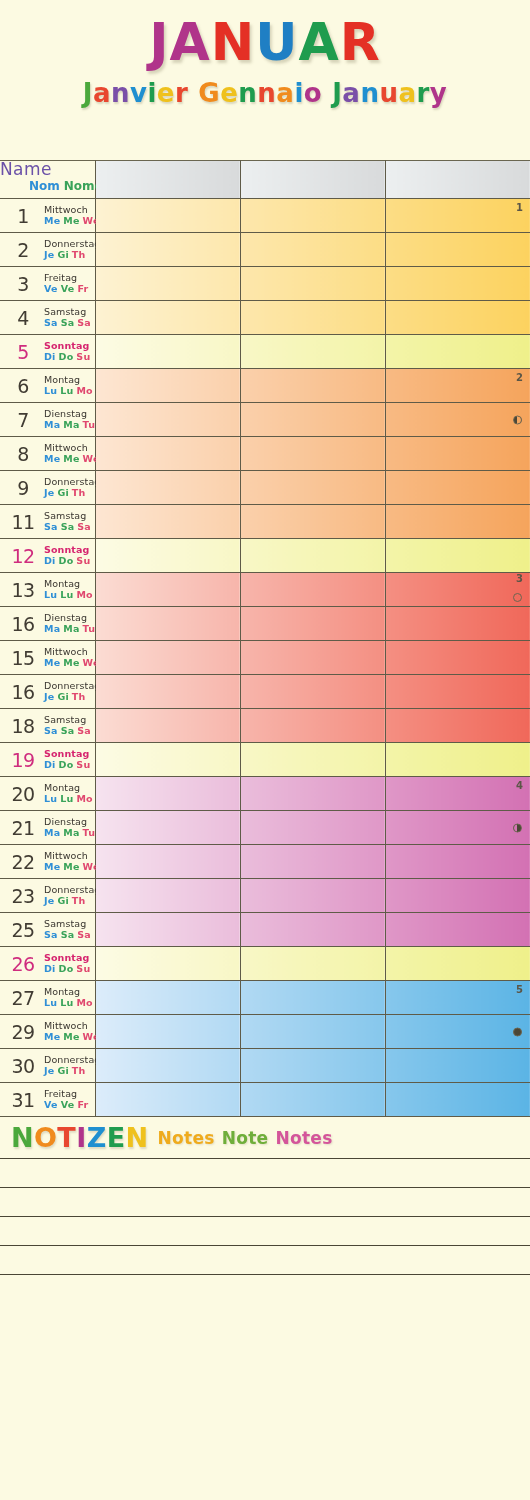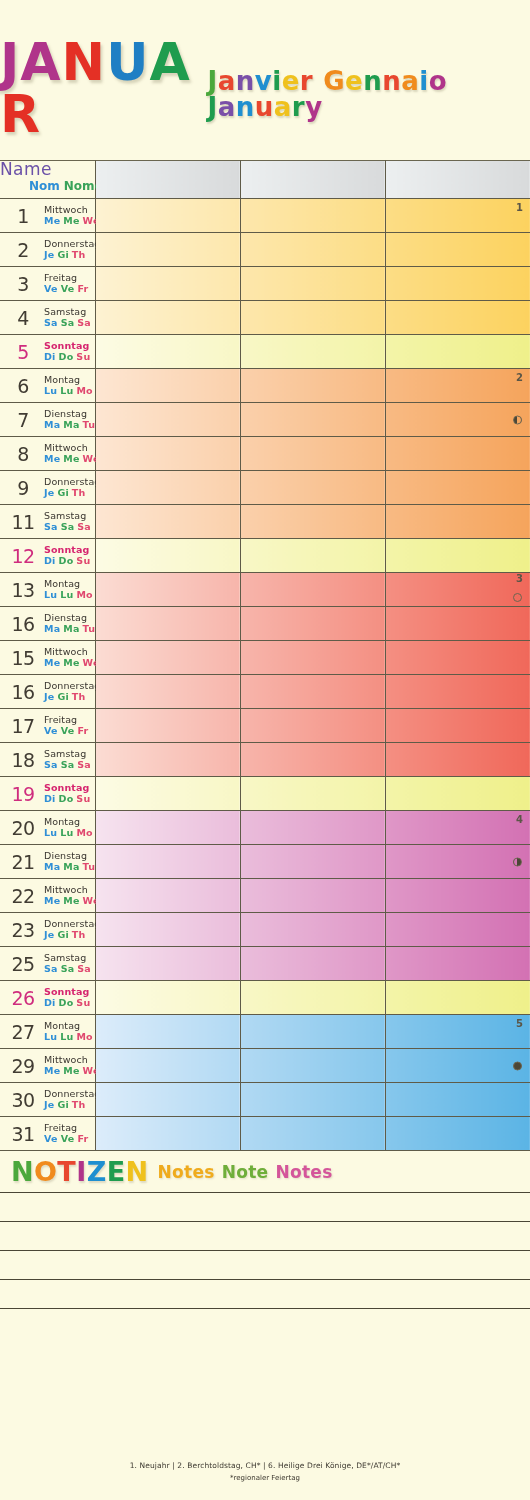--- a/index.html
+++ b/index.html
@@ -19,21 +19,21 @@
     background: #fcfae2;
     position: relative;
     display: flex;
     flex-direction: column;
   }
 
   
   .title-block {
     height: 160px;
     display: flex;
-    flex-direction: row;
+    flex-direction: column;
     align-items: center;
     justify-content: flex-start;
     padding-top: 16px;
     background: #fcfae2;
   }
 
   .month-title {
     font-size: 52px;
     font-weight: bold;
     letter-spacing: 1px;
@@ -465,34 +465,20 @@
               </div>
             </div>
           </td>
           <td class="notecell" style="background: linear-gradient(to right, rgb(251, 220, 211) 0%, rgb(247, 181, 171) 100%);"></td>
           <td class="notecell" style="background: linear-gradient(to right, rgb(247, 181, 171) 0%, rgb(244, 143, 130) 100%);"></td>
           <td class="notecell" style="background: linear-gradient(to right, rgb(244, 143, 130) 0%, rgb(240, 104, 90) 100%);"></td>
         </tr>
         <tr>
           <td class="daycell">
             <div class="daycell-inner">
-              <div class="daynum">17</div>
-              <div class="daynames">
-                <div class="dn-de">Freitag</div>
-                <div class="dn-abbr"><span style="color: rgb(47, 143, 214);">Ve</span><span style="color: rgb(58, 163, 90);">Ve</span><span style="color: rgb(224, 72, 111);">Fr</span></div>
-              </div>
-            </div>
-          </td>
-          <td class="notecell" style="background: linear-gradient(to right, rgb(251, 220, 211) 0%, rgb(247, 181, 171) 100%);"></td>
-          <td class="notecell" style="background: linear-gradient(to right, rgb(247, 181, 171) 0%, rgb(244, 143, 130) 100%);"></td>
-          <td class="notecell" style="background: linear-gradient(to right, rgb(244, 143, 130) 0%, rgb(240, 104, 90) 100%);"></td>
-        </tr>
-        <tr>
-          <td class="daycell">
-            <div class="daycell-inner">
               <div class="daynum">18</div>
               <div class="daynames">
                 <div class="dn-de">Samstag</div>
                 <div class="dn-abbr"><span style="color: rgb(47, 143, 214);">Sa</span><span style="color: rgb(58, 163, 90);">Sa</span><span style="color: rgb(224, 72, 111);">Sa</span></div>
               </div>
             </div>
           </td>
           <td class="notecell" style="background: linear-gradient(to right, rgb(251, 220, 211) 0%, rgb(247, 181, 171) 100%);"></td>
           <td class="notecell" style="background: linear-gradient(to right, rgb(247, 181, 171) 0%, rgb(244, 143, 130) 100%);"></td>
           <td class="notecell" style="background: linear-gradient(to right, rgb(244, 143, 130) 0%, rgb(240, 104, 90) 100%);"></td>
@@ -667,18 +653,14 @@
     <div class="notizen-subs" id="notizen-subs"><span class="w" style="color: rgb(239, 171, 29);">Notes</span><span class="w" style="color: rgb(111, 174, 58);">Note</span><span class="w" style="color: rgb(212, 85, 154);">Notes</span></div>
   </div>
   <div class="note-lines" id="note-lines">
       <div class="note-line"></div>
       <div class="note-line"></div>
       <div class="note-line"></div>
       <div class="note-line"></div>
       <div class="note-line"></div>
     </div>
 
-  <div class="footer">
-    <div class="footer-line1">1. Neujahr  |  2. Berchtoldstag, CH*  |  6. Heilige Drei Könige, DE*/AT/CH*</div>
-    <div class="footer-line2">*regionaler Feiertag</div>
-  </div>
 
 </div>
 
 </body></html>

